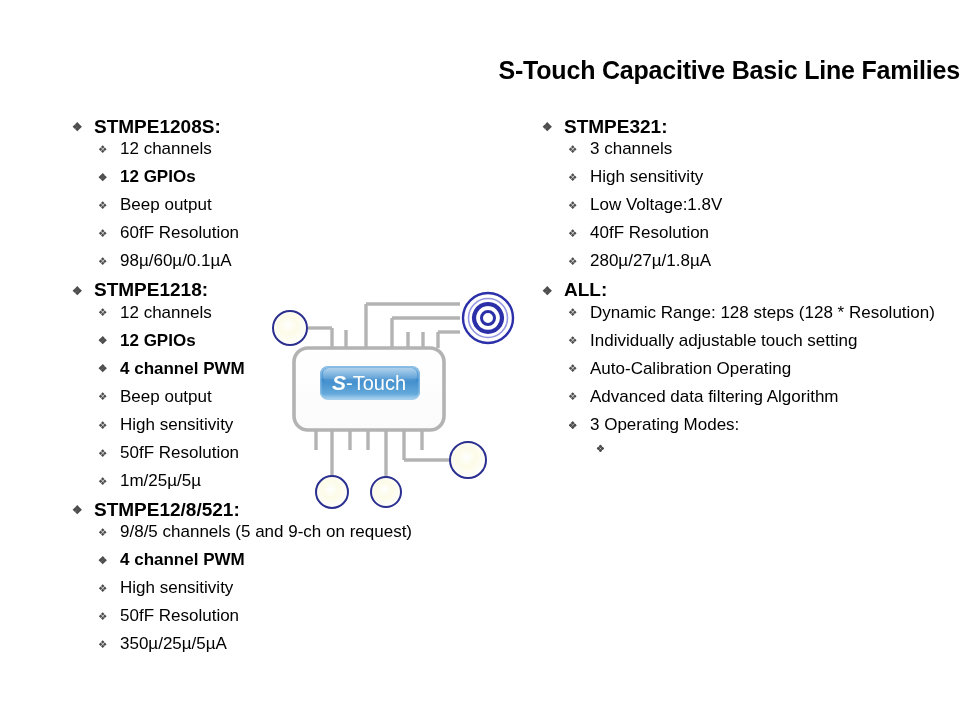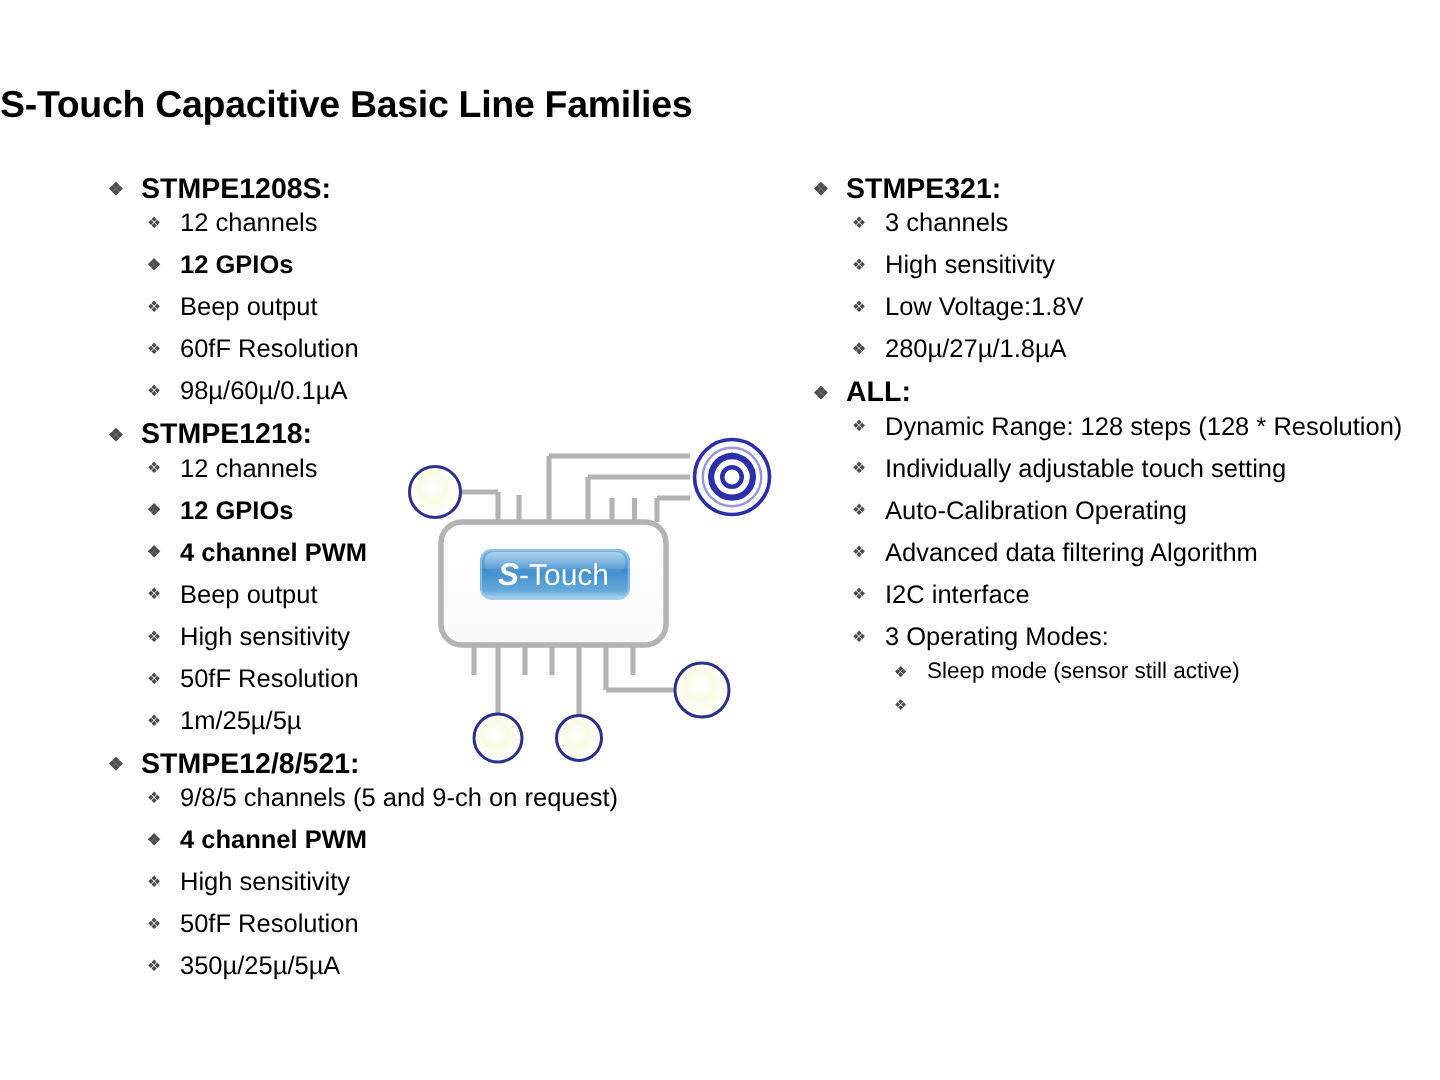--- a/index.html
+++ b/index.html
@@ -15,21 +15,21 @@
     font-family: "Liberation Sans", sans-serif;
     color: #000000;
   }
 
   
   .slide-title {
     position: absolute;
     top: 56px;
     left: 0;
     width: 960px;
-    text-align: left;
+    text-align: right;
     font-size: 25px;
     font-weight: bold;
     letter-spacing: -0.2px;
     color: #000000;
   }
 
   
   .col {
     position: absolute;
     top: 116px;
@@ -205,20 +205,21 @@
     <div class="li lvl2">
       <span class="bullet">❖</span>
       <span class="txt">High sensitivity</span>
     </div>
     <div class="li lvl2">
       <span class="bullet">❖</span>
       <span class="txt">Low Voltage:1.8V</span>
     </div>
     <div class="li lvl2">
       <span class="bullet">❖</span>
+      <span class="txt">40fF Resolution</span>
     </div>
     <div class="li lvl2">
       <span class="bullet">❖</span>
       <span class="txt">280µ/27µ/1.8µA</span>
     </div>
   </div>
 
   <div class="group">
     <div class="li lvl1">
       <span class="bullet">❖</span>
@@ -235,33 +236,31 @@
     <div class="li lvl2">
       <span class="bullet">❖</span>
       <span class="txt">Auto-Calibration Operating</span>
     </div>
     <div class="li lvl2">
       <span class="bullet">❖</span>
       <span class="txt">Advanced data filtering Algorithm</span>
     </div>
     <div class="li lvl2">
       <span class="bullet">❖</span>
-      <span class="txt">I2C interface</span>
     </div>
     <div class="li lvl2">
       <span class="bullet">❖</span>
       <span class="txt">3 Operating Modes:</span>
     </div>
 
     <div class="li lvl3 first">
       <span class="bullet">❖</span>
     </div>
     <div class="li lvl3">
       <span class="bullet">❖</span>
-      <span class="txt">Sleep mode (sensor still active)</span>
     </div>
     <div class="li lvl3">
       <span class="bullet">❖</span>
     </div>
   </div>
 
 </div>
 
 <div class="graphic">
   <svg width="266" height="228" viewBox="0 0 266 228" xmlns="http://www.w3.org/2000/svg">

